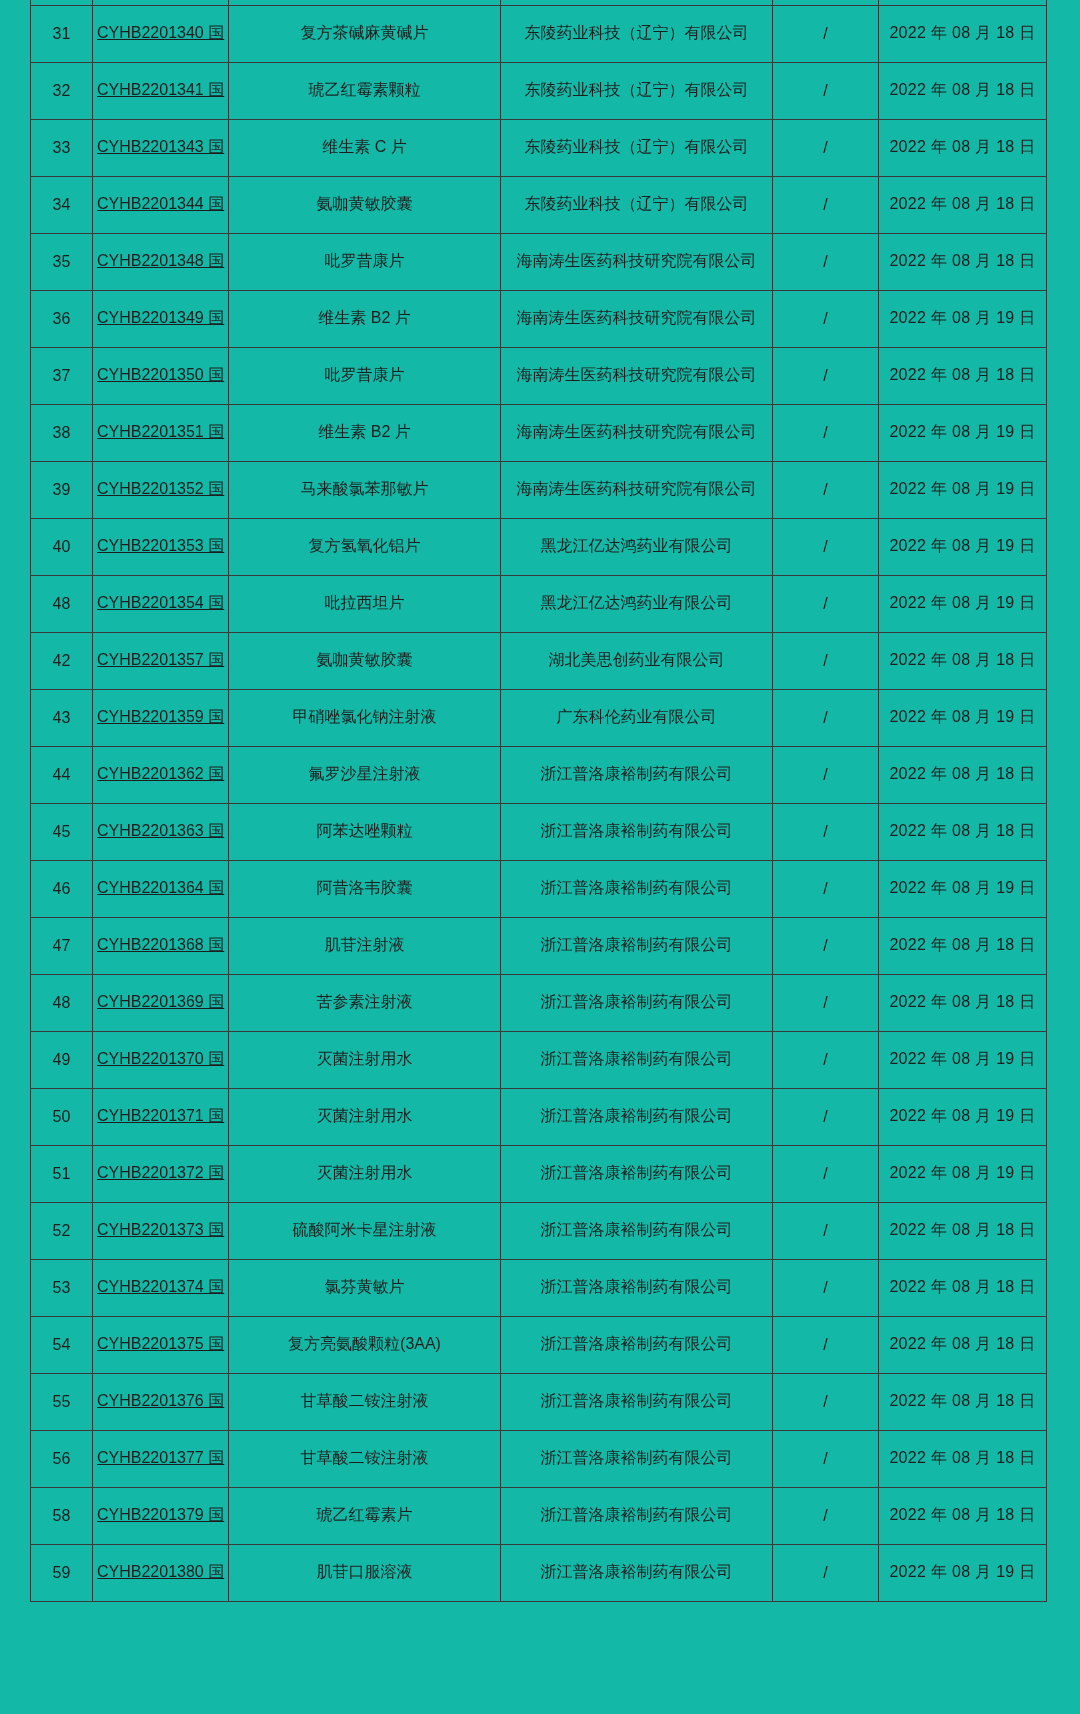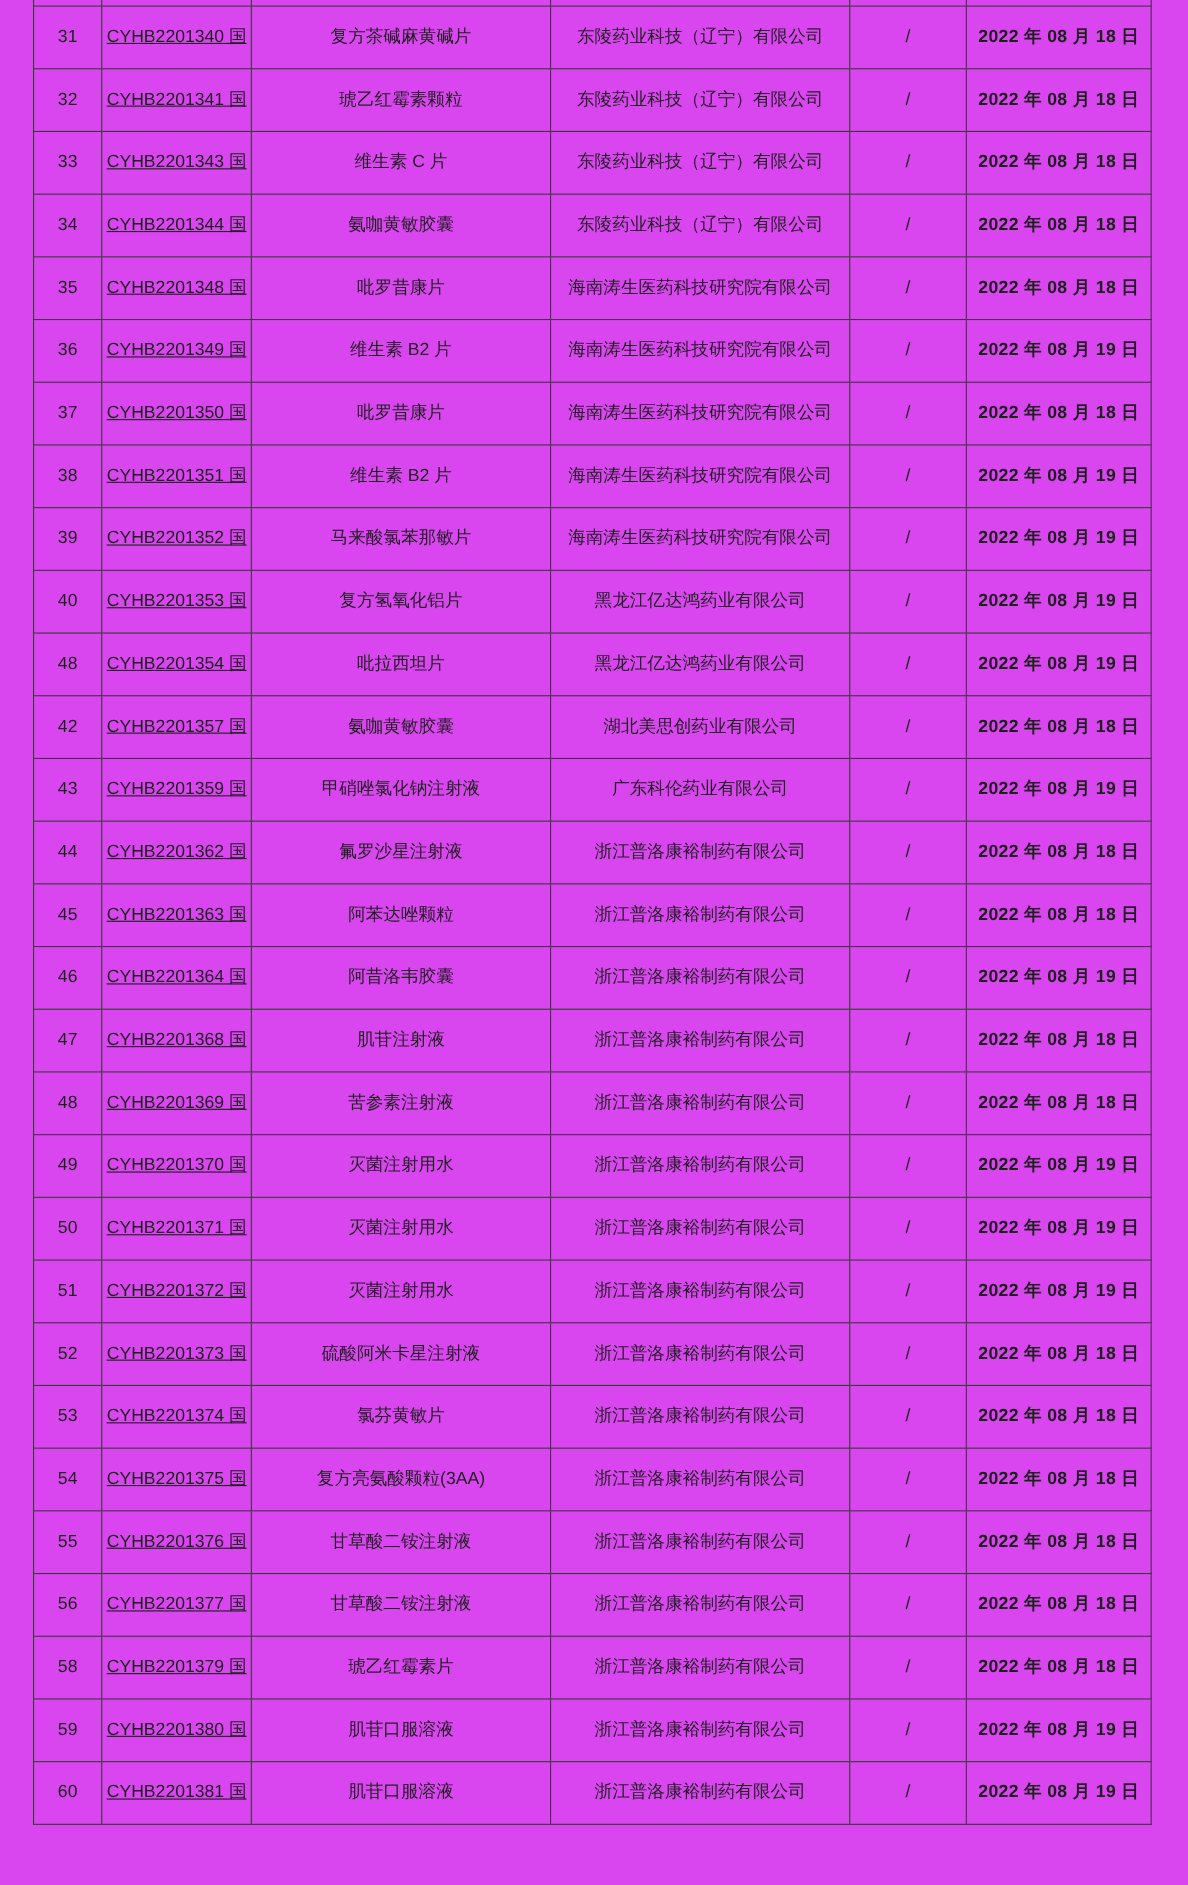--- a/index.html
+++ b/index.html
@@ -7,21 +7,21 @@
     width: 1080px;
     height: 1714px;
     background: #ffffff;
     font-family: "Liberation Sans", "DejaVu Sans", sans-serif;
   }
   .page {
     position: relative;
     width: 1080px;
     height: 1714px;
     overflow: hidden;
-    background: #d946ef;
+    background: #14b8a6;
   }
   .sheet {
     position: absolute;
     left: 30px;
     top: -52px; 
   }
   table.registry {
     border-collapse: collapse;
     table-layout: fixed;
     width: 1016px;
@@ -37,21 +37,21 @@
     color: #1e1e1e;
     white-space: nowrap;
     overflow: hidden;
   }
   table.registry tr { height: 57px; }
   td.c-no   { }
   td.c-code { text-align: left; padding-left: 10px; text-decoration: underline; }
   td.c-drug { }
   td.c-company { }
   td.c-remark { }
-  td.c-date { letter-spacing: 0.3px; font-weight: bold; }
+  td.c-date { letter-spacing: 0.3px; }
   tr.partial-row td { border-top: none; }
 </style>
 </head>
 <body>
 
 <div class="page">
   <div class="sheet">
     <table class="registry">
       <colgroup>
         <col style="width:62px">
@@ -287,24 +287,16 @@
     <td class="c-date">2022 年 08 月 18 日</td>
   </tr>
           <tr>
     <td class="c-no">59</td>
     <td class="c-code">CYHB2201380 国</td>
     <td class="c-drug">肌苷口服溶液</td>
     <td class="c-company">浙江普洛康裕制药有限公司</td>
     <td class="c-remark">/</td>
     <td class="c-date">2022 年 08 月 19 日</td>
   </tr>
-          <tr>
-    <td class="c-no">60</td>
-    <td class="c-code">CYHB2201381 国</td>
-    <td class="c-drug">肌苷口服溶液</td>
-    <td class="c-company">浙江普洛康裕制药有限公司</td>
-    <td class="c-remark">/</td>
-    <td class="c-date">2022 年 08 月 19 日</td>
-  </tr>
         </tbody>
     </table>
   </div>
 </div>
 
 </body></html>

